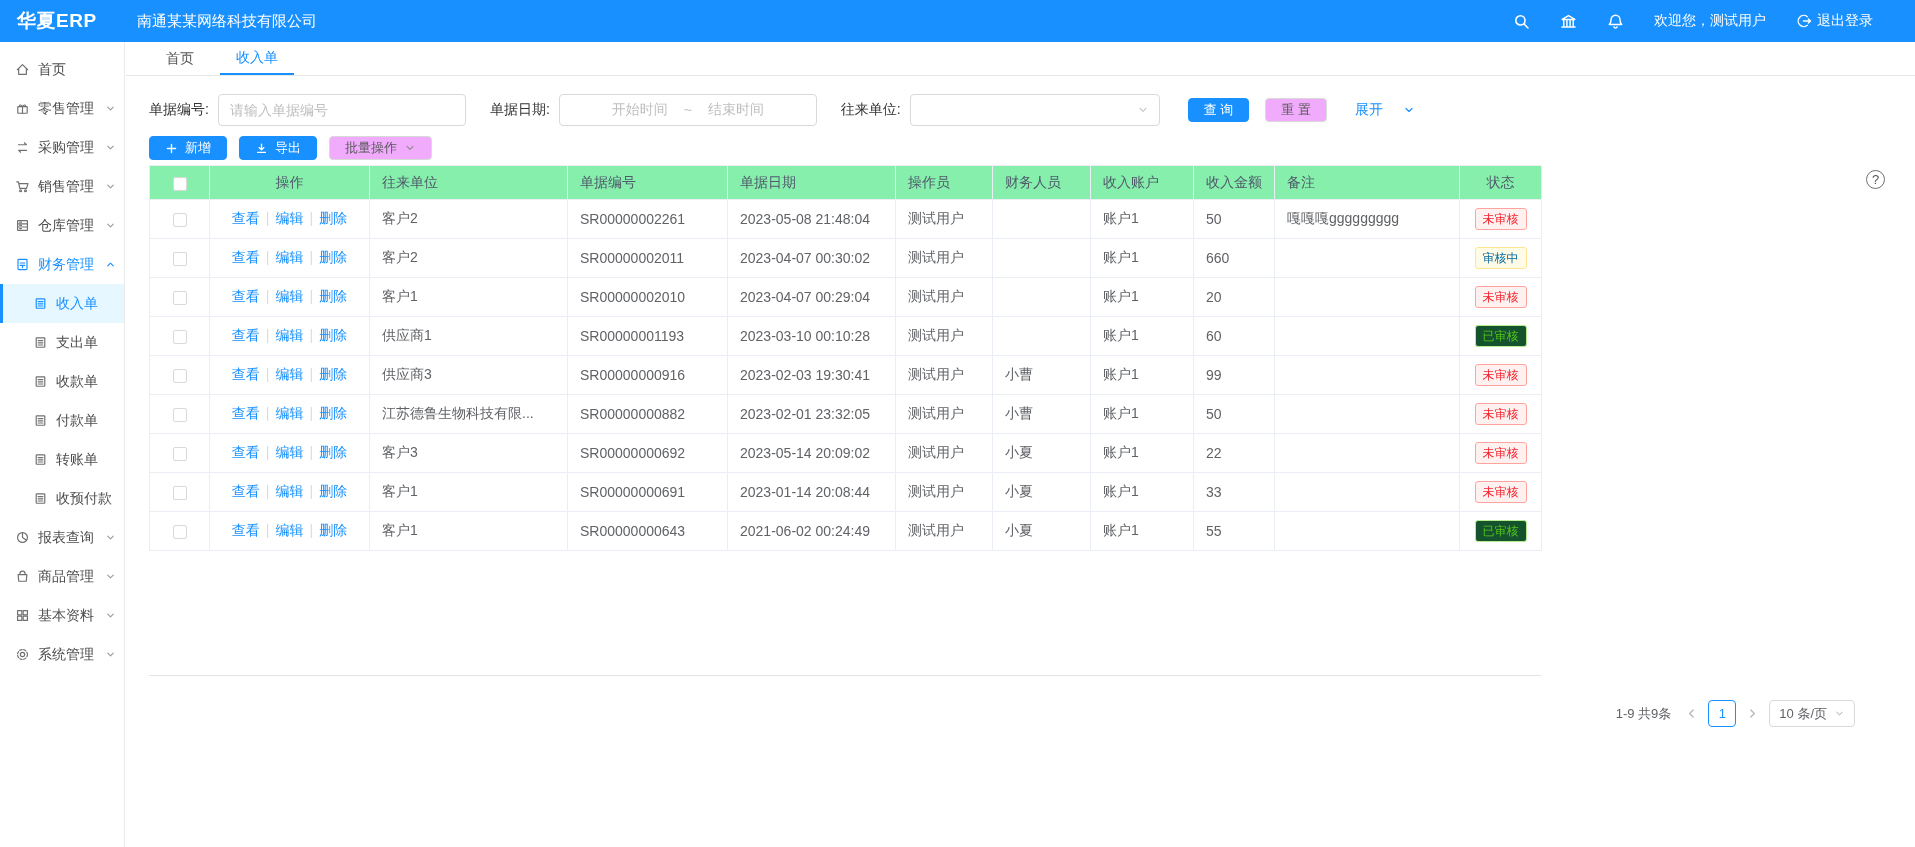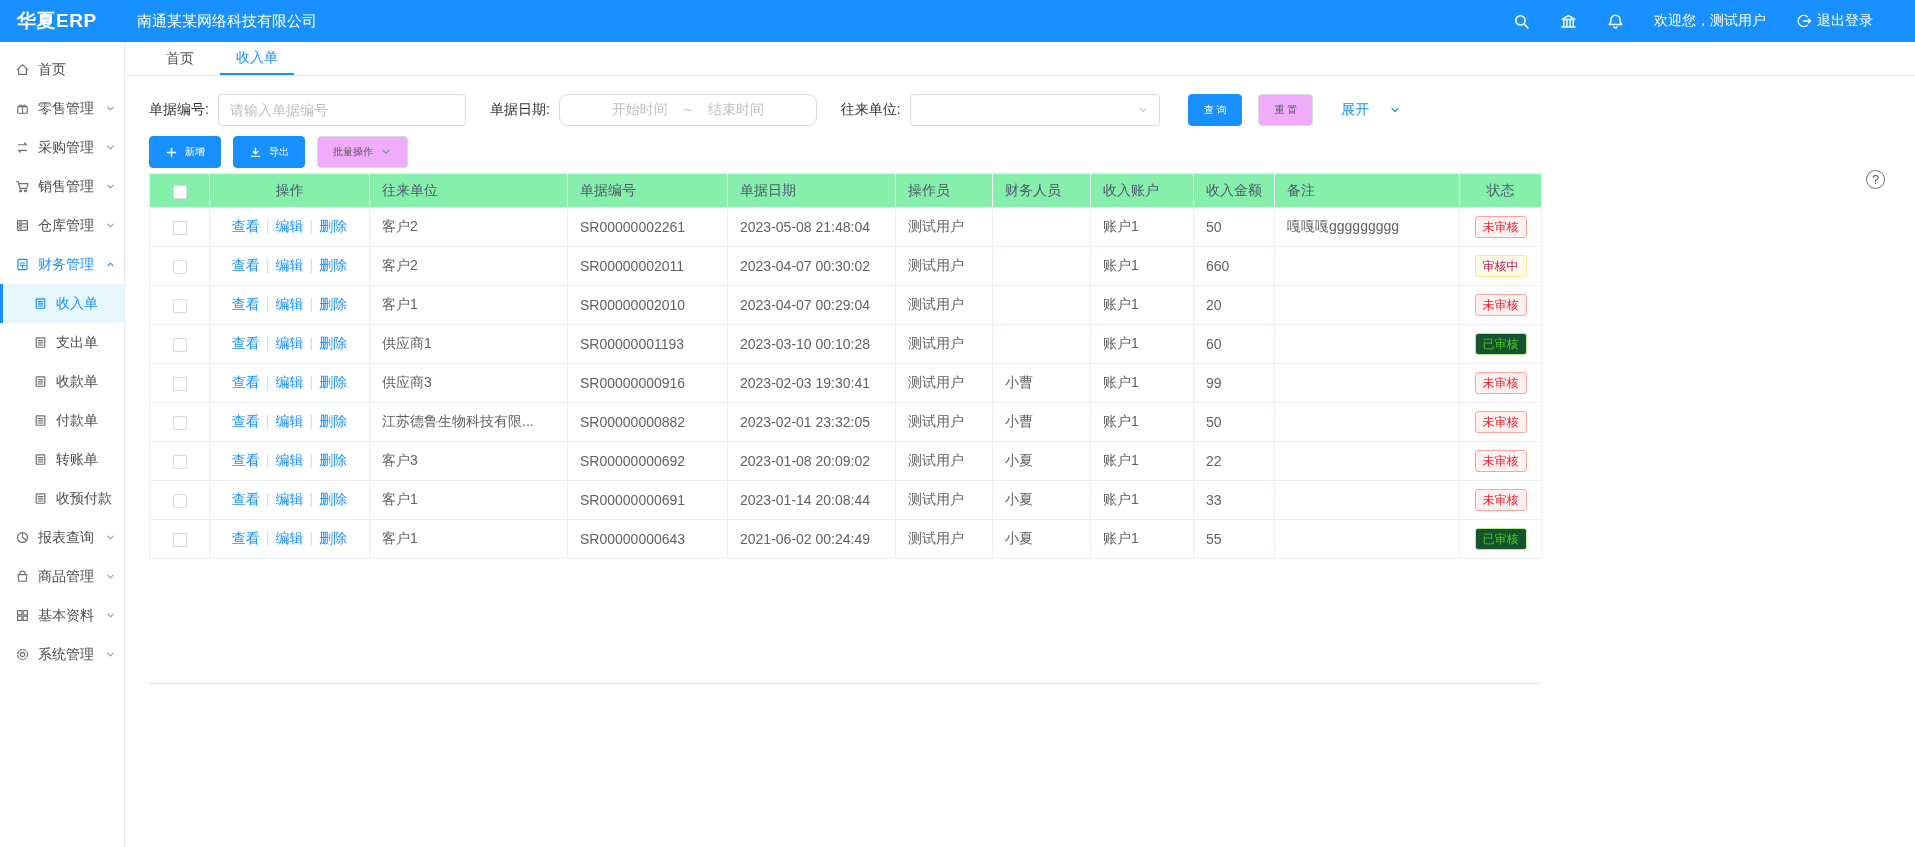--- a/index.html
+++ b/index.html
@@ -38,25 +38,25 @@
   .tab { padding:0 16px; display:flex; align-items:center; font-size:14px; color:#555; cursor:pointer; margin-right:10px; }
   .tab.active { color:#1890ff; border-bottom:2px solid #1890ff; }
 
   
   .filterbar { display:flex; align-items:center; margin:18px 0 0 23px; font-size:14px; color:#333; }
   .f-label { margin-right:9px; white-space:nowrap;text-align:center; }
   .ctrl { height:32px; border:1px solid #d9d9d9; border-radius:4px; background:#fff; }
   .bill-input { width:248px; padding:0 11px; font-size:14px; color:#333; outline:none; }
   .bill-input::placeholder { color:#bfbfbf; }
   .date-range { width:258px; display:flex; align-items:center; justify-content:center; gap:16px;
-    color:#bfbfbf; font-size:14px; cursor:pointer;border-radius:9px; }
+    color:#bfbfbf; font-size:14px; cursor:pointer; }
   .partner-select { width:250px; display:flex; align-items:center; justify-content:flex-end;
     padding:0 10px; color:#c0c4cc; cursor:pointer; }
   .gap24 { width:24px; flex:none; }
-  .btn { height:32px; border-radius:4px; font-size:10px; display:inline-flex; align-items:center;
+  .btn { height:24px; border-radius:4px; font-size:13px; display:inline-flex; align-items:center;
     justify-content:center; cursor:pointer; white-space:nowrap;text-align:center; }
   .btn-primary { background:#1890ff; border:1px solid #1890ff; color:#fff; padding:0 15px; }
   .btn-plain { background:#f0abfc; border:1px solid #d9d9d9; color:#595959; padding:0 15px; }
   .query-btn { margin-left:28px; }
   .reset-btn { margin-left:16px; }
   .expand-link { margin-left:28px; color:#1890ff; display:flex; align-items:center; gap:20px; cursor:pointer;text-align:center; }
 
   
   .toolbar { display:flex; align-items:center; margin:10px 0 0 23px; gap:12px; }
   .btn .b-ico { margin-right:7px; display:flex; }
@@ -72,21 +72,21 @@
     font-weight:normal; overflow:hidden; white-space:nowrap; text-overflow:ellipsis; }
   thead th { background:#86efac; height:34px; color:#4f5a6b; }
   th.center, td.center { text-align:center; padding:0 4px; }
   a.op { color:#1890ff; text-decoration:none; cursor:pointer; }
   .sep { color:#dcdcdc; margin:0 6px; }
   .checkbox { display:inline-block; width:14px; height:14px; border:1px solid #d9d9d9;
     border-radius:2px; background:#fff; vertical-align:middle; cursor:pointer; }
   .badge { display:inline-block; padding:0 7px; font-size:12px; border-radius:3px;
     border:1px solid; line-height:20px; }
   .badge.red    { color:#f5222d; background:#fff1f0; border-color:#ffa39e; }
-  .badge.orange { color:#be185d; background:#fffbe6; border-color:#ffe58f; }
+  .badge.orange { color:#0369a1; background:#fffbe6; border-color:#ffe58f; }
   .badge.green  { color:#52c41a; background:#14532d; border-color:#b7eb8f; }
 
   .table-bottom-line { width:1392px; margin:124px 0 0 23px; border-bottom:1px solid #e2e2e2; }
 
   
   .pagination { display:flex; align-items:center; justify-content:flex-end;
     margin:24px 60px 0 0; gap:10px; font-size:13px; color:#606266; }
   .pg-total { margin-right:4px; }
   .pg-arrow { color:#b8b8b8; display:flex; cursor:pointer; }
   .pg-page { min-width:28px; height:27px; border:1px solid #1890ff; color:#1890ff; border-radius:4px;
@@ -504,21 +504,21 @@
             <td>账户1</td>
             <td>50</td>
             <td></td>
             <td class="center"><span class="badge red">未审核</span></td>
           </tr>
           <tr>
             <td class="center"><span class="checkbox"></span></td>
             <td class="center"><a class="op">查看</a><span class="sep">|</span><a class="op">编辑</a><span class="sep">|</span><a class="op">删除</a></td>
             <td>客户3</td>
             <td>SR00000000692</td>
-            <td>2023-01-08 20:09:02</td>
+            <td>2023-05-14 20:09:02</td>
             <td>测试用户</td>
             <td>小夏</td>
             <td>账户1</td>
             <td>22</td>
             <td></td>
             <td class="center"><span class="badge red">未审核</span></td>
           </tr>
           <tr>
             <td class="center"><span class="checkbox"></span></td>
             <td class="center"><a class="op">查看</a><span class="sep">|</span><a class="op">编辑</a><span class="sep">|</span><a class="op">删除</a></td>
@@ -544,14 +544,36 @@
             <td>55</td>
             <td></td>
             <td class="center"><span class="badge green">已审核</span></td>
           </tr>
         </tbody>
     </table>
   </div>
 
   <div class="table-bottom-line"></div>
 
+  <div class="pagination">
+    <span class="pg-total">1-9 共9条</span>
+    <span class="pg-arrow">
+      <svg width="13" height="13" viewBox="0 0 14 14" fill="none" stroke="currentColor" stroke-width="1.5" stroke-linecap="round" stroke-linejoin="round">
+          <path d="M8.8 3.2 5 7l3.8 3.8"></path>
+        </svg>
+    </span>
+    <span class="pg-page">1</span>
+    <span class="pg-arrow">
+      <svg width="13" height="13" viewBox="0 0 14 14" fill="none" stroke="currentColor" stroke-width="1.5" stroke-linecap="round" stroke-linejoin="round">
+          <path d="M5.2 3.2 9 7l-3.8 3.8"></path>
+        </svg>
+    </span>
+    <span class="pg-size">
+      <span>10 条/页</span>
+      <span class="chev">
+        <svg width="11" height="11" viewBox="0 0 14 14" fill="none" stroke="currentColor" stroke-width="1.4" stroke-linecap="round" stroke-linejoin="round">
+            <path d="M3.5 5.2 7 8.7l3.5-3.5"></path>
+          </svg>
+      </span>
+    </span>
+  </div>
 
 </main>
 
 </body></html>

